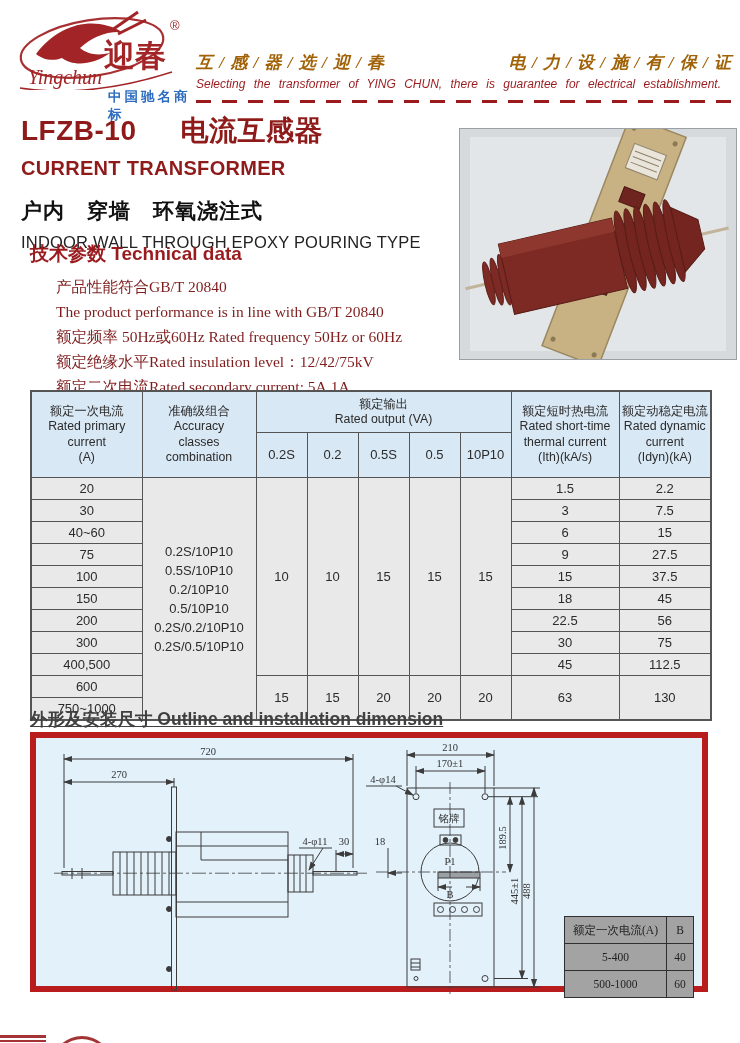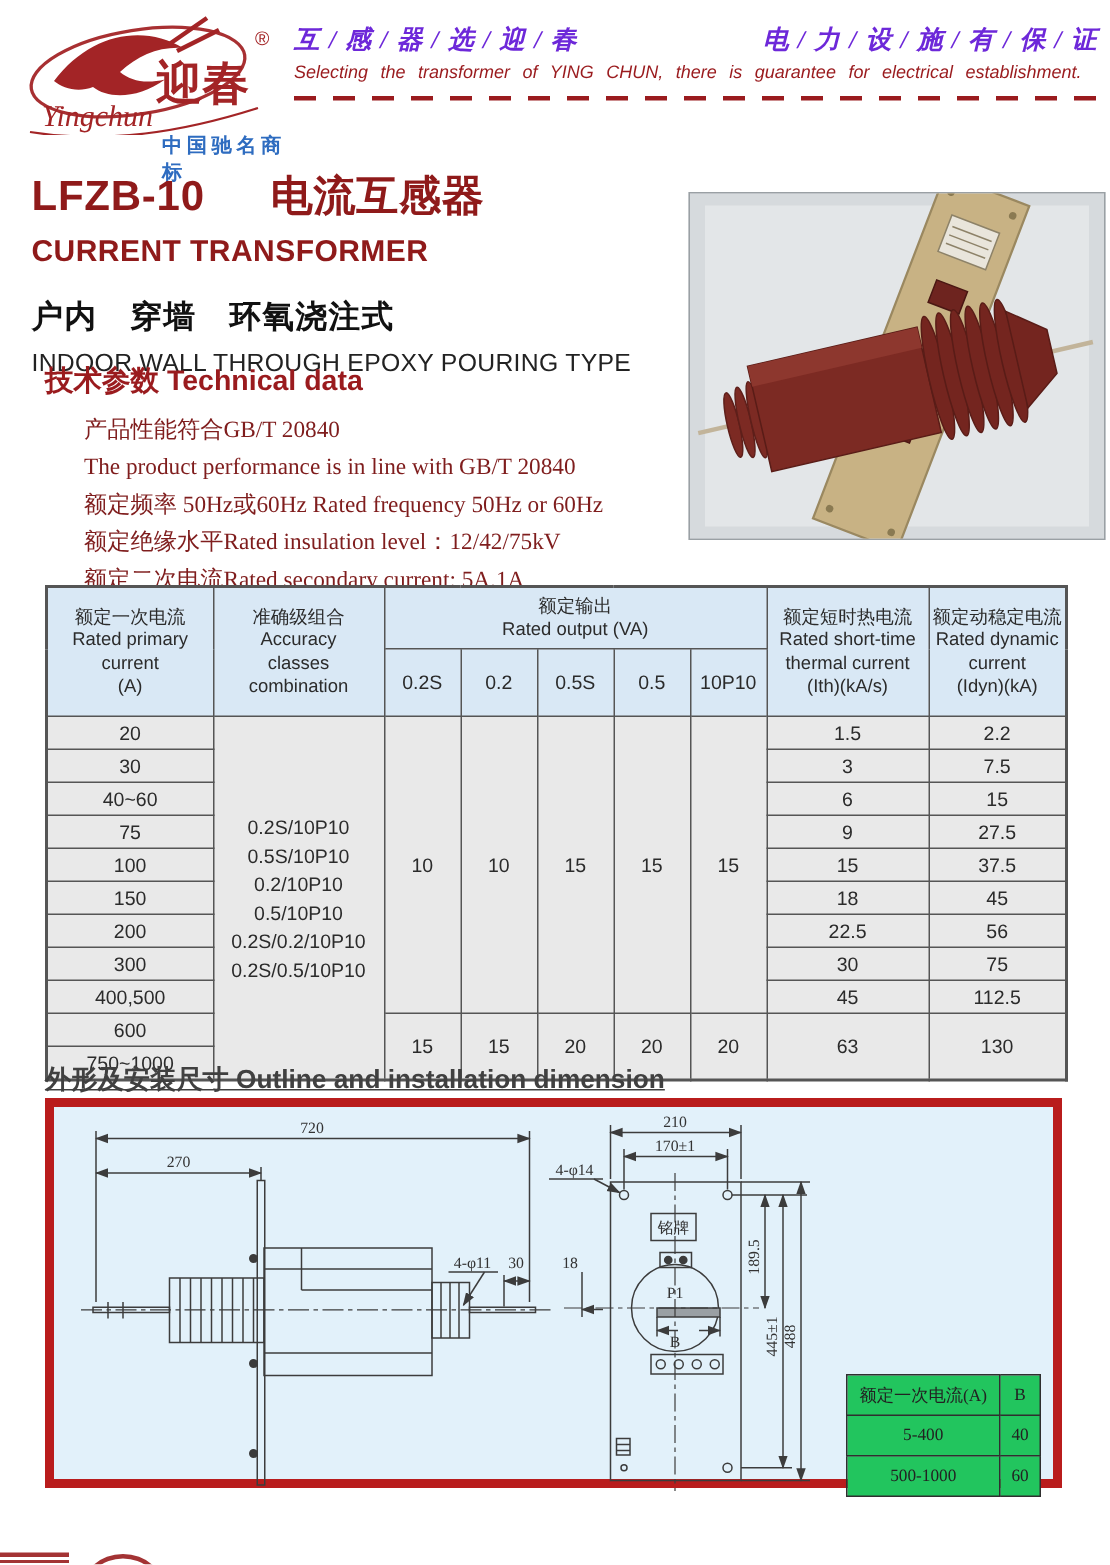--- a/index.html
+++ b/index.html
@@ -4,23 +4,23 @@
 <style>
   html,body{margin:0;padding:0;background:#fff;}
   .page{position:relative;width:740px;height:1043px;background:#ffffff;overflow:hidden;
         font-family:"Liberation Sans",sans-serif;color:#222;}
 
   
   .logo-wrap{position:absolute;left:12px;top:4px;width:182px;height:100px;}
   .cn-mark{position:absolute;left:52px;top:84px;font-size:13.5px;letter-spacing:3px;
            color:#2e6cc0;font-weight:bold;margin-left:44px;}
   .slogans{position:absolute;left:196px;top:15px;width:536px;}
-  .slogan-cn{display:flex;justify-content:space-between;color:#6d28d9;font-size:17px;
+  .slogan-cn{display:flex;justify-content:space-between;color:#a16207;font-size:17px;
              font-weight:bold;font-style:italic;letter-spacing:1px;
-             font-family:"Liberation Serif",serif;}
+             font-family:"Liberation Serif",serif;margin-top:36px;}
   .slogan-en{margin-top:3px;color:#9a1b1e;font-size:12px;font-style:italic;
              word-spacing:5px;font-family:"Liberation Sans",sans-serif;}
   .dash-line{margin-top:9px;height:3px;
              background:repeating-linear-gradient(90deg,#9a1b1e 0 15px,transparent 15px 26px);}
 
   
   .title-block{position:absolute;left:21px;top:112px;width:420px;}
   .model-line{color:#8f1a1a;font-size:28px;font-weight:bold;letter-spacing:.5px;}
   .model-line .pcn{margin-left:44px;}
   .prod-en{color:#8f1a1a;font-size:20px;font-weight:600;margin-top:7px;letter-spacing:.3px;}
@@ -51,21 +51,21 @@
 
   
   .outline-heading{position:absolute;left:30px;top:707px;color:#404040;font-size:17.5px;
                    font-weight:bold;text-decoration:underline;}
   .drawing-box{position:absolute;left:30px;top:732px;width:678px;height:260px;
                background:#e2f1fa;border:6px solid #b91c1c;box-sizing:border-box;}
   .drawing-box svg{position:absolute;left:0;top:0;}
   .dim{font-family:"Liberation Serif",serif;font-size:10.5px;fill:#333;}
   table.btab{position:absolute;left:528px;top:178px;width:130px;border-collapse:collapse;
              border:1.5px solid #2f2f2f;font-family:"Liberation Serif",serif;}
-  table.btab td{border:1px solid #2f2f2f;background:#22c55e;text-align:center;
+  table.btab td{border:1px solid #2f2f2f;background:#a3a3a3;text-align:center;
                 font-size:11.5px;color:#222;height:24px;}
 
   
   .mark-line1{position:absolute;left:0;top:1035px;width:46px;height:3px;background:#a33334;}
   .mark-line2{position:absolute;left:0;top:1040px;width:46px;height:2px;background:#a33334;}
   .mark-arc{position:absolute;left:54px;top:1036px;width:50px;height:44px;border:3px solid #a33334;
             border-radius:50%;background:transparent;}
 </style>
 </head>
 <body>

